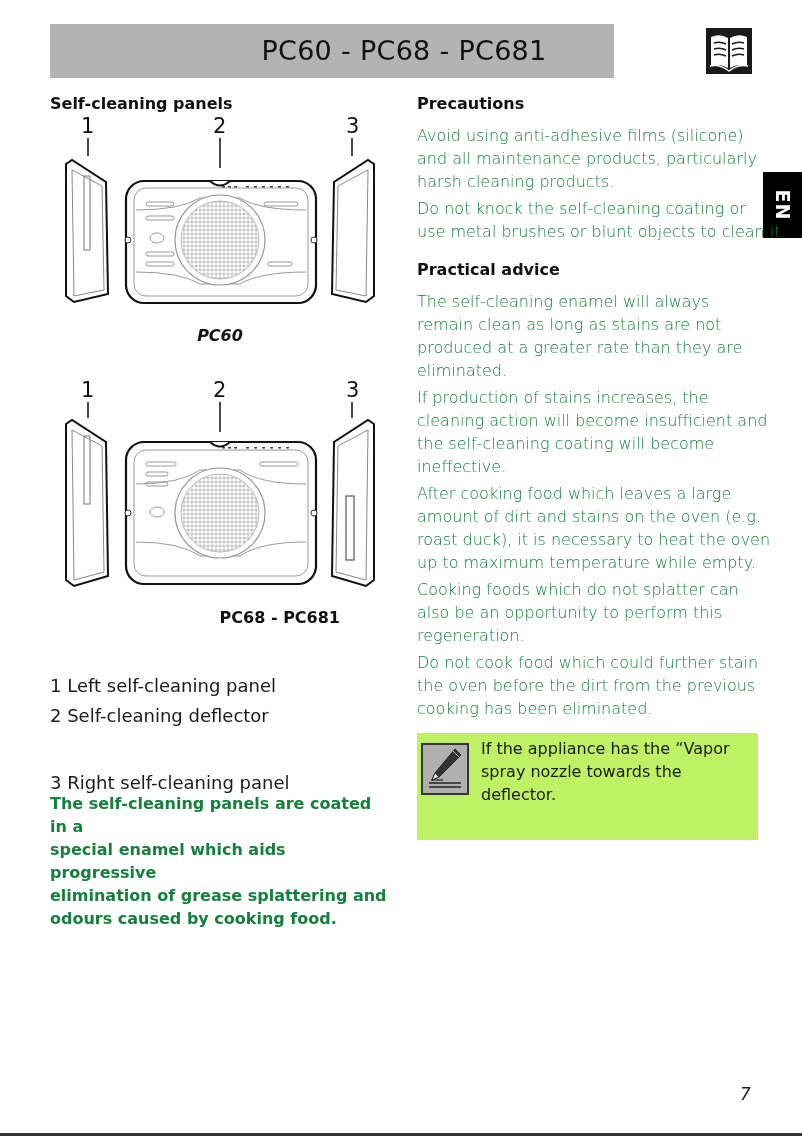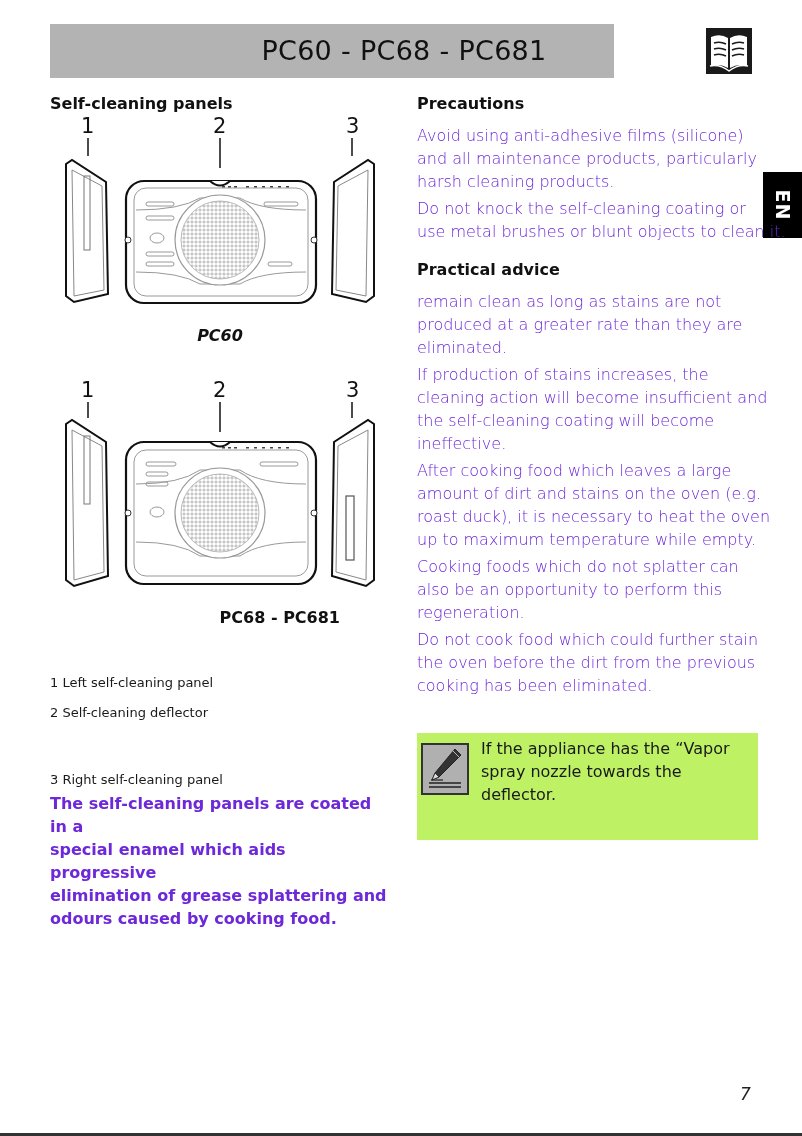--- a/index.html
+++ b/index.html
@@ -22,24 +22,24 @@
   .en-tab {
     left:763px; top:172px; width:39px; height:66px; background:#000;
   }
   .en-tab span {
     position:absolute; left:50%; top:50%;
     transform:translate(-50%,-50%) rotate(90deg);
     color:#fff; font-weight:bold; font-size:19px;
     font-family:"DejaVu Sans", sans-serif; letter-spacing:1px;
   }
   .h2 { font-size:16px; font-weight:bold; color:#111; white-space:nowrap; }
-  .body-text { font-size:16px; line-height:23px; color:#6d28d9; font-weight:300; }
+  .body-text { font-size:16px; line-height:23px; color:#15803d; font-weight:300; }
   .fig-label { font-size:21px; color:#111; font-family:"DejaVu Sans", sans-serif; }
   .caption { font-size:16px; font-weight:bold; color:#111; text-align:center; }
-  .list-item { font-size:13px; color:#1a1a1a; white-space:nowrap; }
+  .list-item { font-size:18px; color:#1a1a1a; white-space:nowrap; }
   .para { margin:0 0 4px 0; }
   .note-box {
     left:417px; top:733px; width:341px; height:107px; background:#bef264;
   }
   .note-icon {
     left:4px; top:10px; width:48px; height:52px;
     border:2px solid #333; box-sizing:border-box; background:#b0b0b0;
   }
   .note-text {
     left:64px; top:4px; width:272px; font-size:16px; line-height:23px; color:#1a1a1a;
@@ -206,20 +206,21 @@
   </div>
   <div class="para">
     <div>Do not knock the self-cleaning coating or</div>
     <div>use metal brushes or blunt objects to clean it.</div>
   </div>
 </div>
 
 <div class="abs h2" style="left:417px; top:260px;">Practical advice</div>
 <div class="abs body-text" style="left:417px; top:290px; width:345px; white-space:nowrap;">
   <div class="para">
+    <div>The self-cleaning enamel will always</div>
     <div>remain clean as long as stains are not</div>
     <div>produced at a greater rate than they are</div>
     <div>eliminated.</div>
   </div>
   <div class="para">
     <div>If production of stains increases, the</div>
     <div>cleaning action will become insufficient and</div>
     <div>the self-cleaning coating will become</div>
     <div>ineffective.</div>
   </div>

